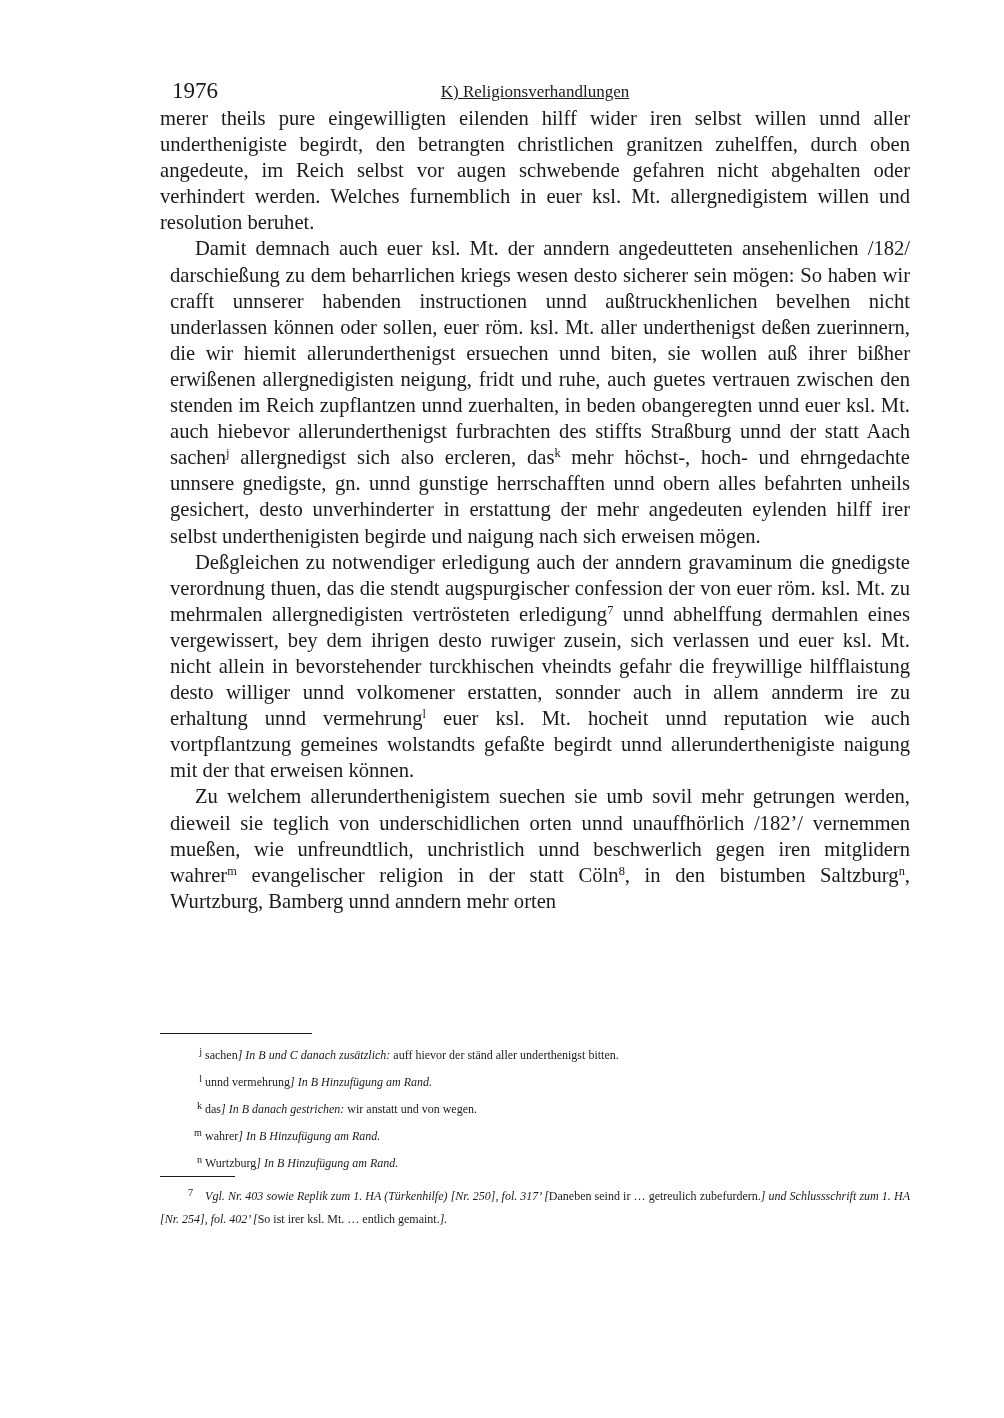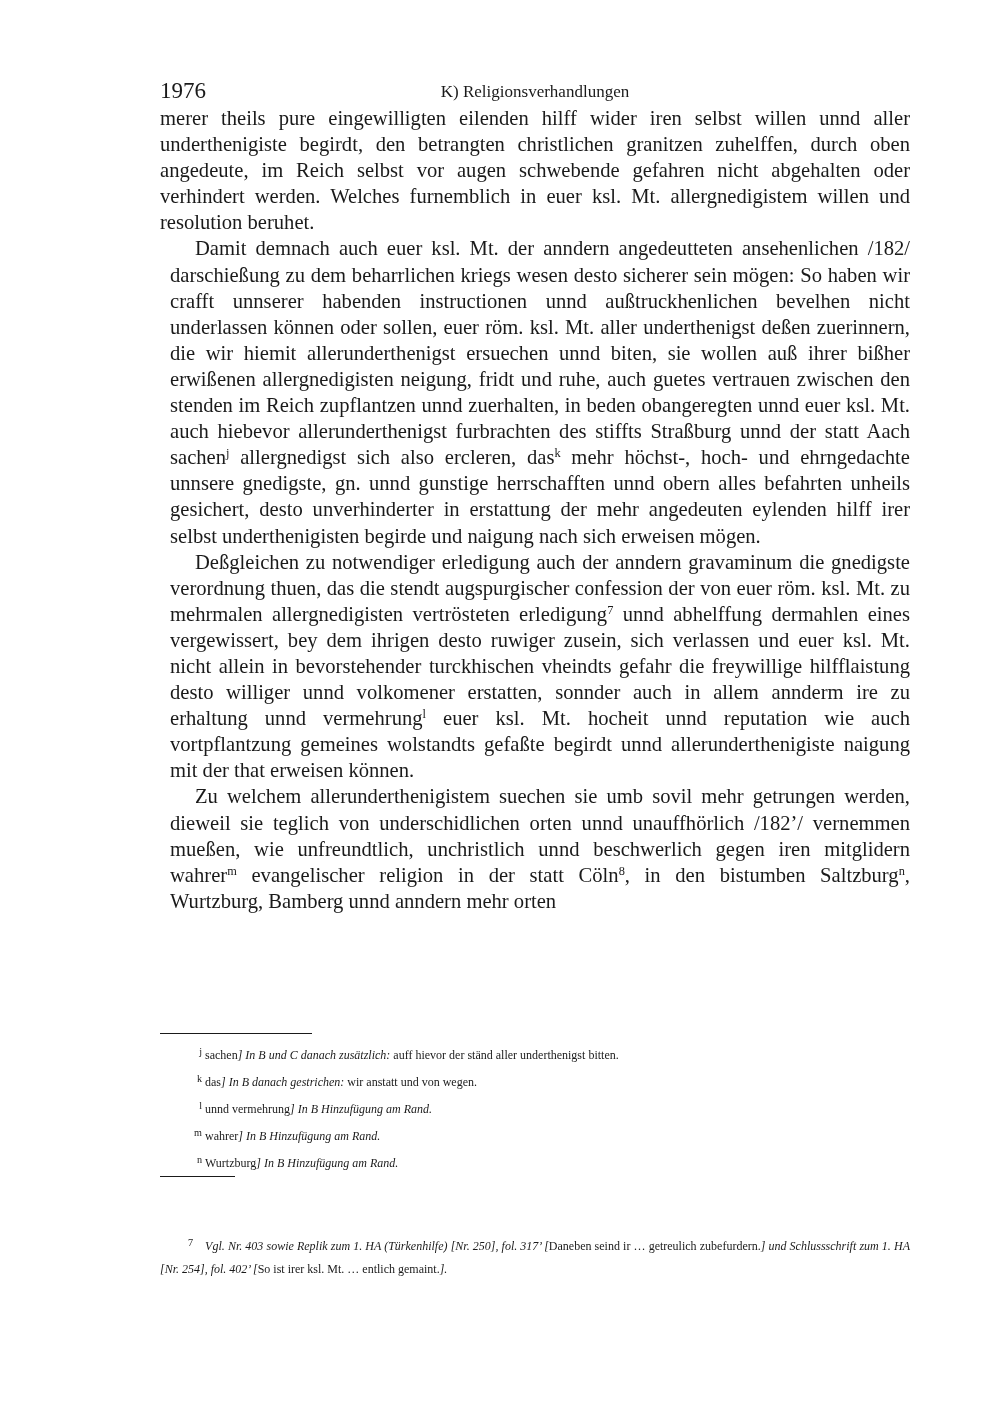--- a/index.html
+++ b/index.html
@@ -1,20 +1,20 @@
 <!DOCTYPE html>
 <html><head>
 <meta charset="utf-8">
 <style>
   html, body { margin:0; padding:0; background:#ffffff; }
   body { width:1004px; height:1418px; position:relative; overflow:hidden; color:#1a1a1a;
          font-family:"Liberation Serif","DejaVu Serif",serif; }
   .header { position:absolute; left:160px; top:78px; width:750px; height:28px; }
-  .page-num { position:absolute; left:0; top:0; font-size:23px; }
-  .running-head { position:absolute; left:0; right:0; top:4px; text-align:center; font-size:17px; }
+  .page-num { position:absolute; left:12px; top:0; font-size:23px; }
+  .running-head { position:absolute; left:0; right:0; top:4px; text-align:center; font-size:17px;text-decoration:underline; }
   .body-text { position:absolute; left:160px; top:105px; width:750px; font-size:20.6px; line-height:26.1px;
                text-align:justify; hyphens:manual; }
   .body-text p { margin:0; }
   .body-text p.indent { text-indent:25px;margin-left:10px; }
   sup { font-size:0.6em; line-height:0; vertical-align:0.6em; }
   .rule { position:absolute; height:1px; background:#1a1a1a; }
   .notes { position:absolute; left:160px; width:750px; font-size:12px; line-height:23.5px; }
   .notes p { margin:0; }
   .fn-letter { padding-left:20px; }
   .fn-letter .mark { display:inline-block; width:22px; text-align:right; margin-right:3px; font-size:0.85em; vertical-align:0.35em; }
@@ -34,23 +34,23 @@
   <p>merer theils pure eingewilligten eilenden hilff wider iren selbst willen unnd aller underthenigiste begirdt, den betrangten christlichen granitzen zuhelffen, durch oben angedeute, im Reich selbst vor augen schwebende gefahren nicht abgehalten oder verhindert werden. Welches furnemblich in euer ksl. Mt. allergnedigistem willen und resolution beruhet.</p>
   <p class="indent"><span>Damit demnach auch euer ksl. Mt. der anndern angedeutteten ansehen­lichen /182/ darschießung zu dem beharrlichen kriegs wesen desto sicherer sein mögen: So haben wir crafft unnserer habenden instructionen unnd auß­truckhenlichen bevelhen nicht underlassen können oder sollen, euer röm. ksl. Mt. aller underthenigst deßen zuerinnern, die wir hiemit allerunderthenigst ersuechen unnd biten, sie wollen auß ihrer bißher erwißenen allergnedigisten neigung, fridt und ruhe, auch guetes vertrauen zwischen den stenden im Reich zupflantzen unnd zuerhalten, in beden obangeregten unnd euer ksl. Mt. auch hiebevor allerunderthenigst furbrachten des stiffts Straßburg unnd der statt Aach sachen</span><sup>j</sup><span> allergnedigst sich also ercleren, das</span><sup>k</sup><span> mehr höchst-, hoch- und ehrngedachte unnsere gnedigste, gn. unnd gunstige herrschafften unnd obern alles befahrten unheils gesichert, desto unverhinderter in erstattung der mehr angedeuten eylenden hilff irer selbst underthenigisten begirde und naigung nach sich erweisen mögen.</span></p>
   <p class="indent"><span>Deßgleichen zu notwendiger erledigung auch der anndern gravaminum die gnedigste verordnung thuen, das die stendt augspurgischer confession der von euer röm. ksl. Mt. zu mehrmalen allergnedigisten vertrösteten erledigung</span><sup>7</sup><span> unnd abhelffung dermahlen eines vergewissert, bey dem ihrigen desto ruwiger zusein, sich verlassen und euer ksl. Mt. nicht allein in bevorstehender turckhischen vheindts gefahr die freywillige hilfflaistung desto williger unnd volkomener erstatten, sonnder auch in allem annderm ire zu erhaltung unnd vermehrung</span><sup>l</sup><span> euer ksl. Mt. hocheit unnd reputation wie auch vortpflantzung gemeines wolstandts gefaßte begirdt unnd allerunderthenigiste naigung mit der that erweisen können.</span></p>
   <p class="indent"><span>Zu welchem allerunderthenigistem suechen sie umb sovil mehr getrungen werden, dieweil sie teglich von underschidlichen orten unnd unauffhörlich /182’/ vernemmen mueßen, wie unfreundtlich, unchristlich unnd beschwerlich gegen iren mitglidern wahrer</span><sup>m</sup><span> evangelischer religion in der statt Cöln</span><sup>8</sup><span>, in den bistumben Saltzburg</span><sup>n</sup><span>, Wurtzburg, Bamberg unnd anndern mehr orten</span></p>
 </div>
 
 <div class="rule" style="left:160px; top:1033px; width:152px;"></div>
 
 <div class="notes fn-letter" style="top:1040px;">
   <p><span class="mark">j</span><span>sachen</span><i>]</i><i> In B und C danach zusätzlich:</i><span> auff hievor der ständ aller underthenigst bitten.</span></p>
+  <p><span class="mark">l</span><span>unnd vermehrung</span><i>]</i><i> In B Hinzufügung am Rand.</i></p>
   <p><span class="mark">k</span><span>das</span><i>]</i><i> In B danach gestrichen:</i><span> wir anstatt und von wegen.</span></p>
-  <p><span class="mark">l</span><span>unnd vermehrung</span><i>]</i><i> In B Hinzufügung am Rand.</i></p>
   <p><span class="mark">m</span><span>wahrer</span><i>]</i><i> In B Hinzufügung am Rand.</i></p>
   <p><span class="mark">n</span><span>Wurtzburg</span><i>]</i><i> In B Hinzufügung am Rand.</i></p>
 </div>
 
 <div class="rule" style="left:160px; top:1176px; width:75px;"></div>
 
-<div class="notes fn-num" style="top:1231px;">
+<div class="notes fn-num" style="top:1181px;">
   <p><span class="mark">7</span><i>Vgl. Nr. 403 sowie Replik zum 1. HA (Türkenhilfe) [Nr. 250], fol. 317’ [</i><span>Daneben seind ir … getreulich zubefurdern.</span><i>] und Schlussschrift zum 1. HA [Nr. 254], fol. 402’ [</i><span>So ist irer ksl. Mt. … entlich gemaint.</span><i>].</i></p>
 </div>
 
 </body></html>

